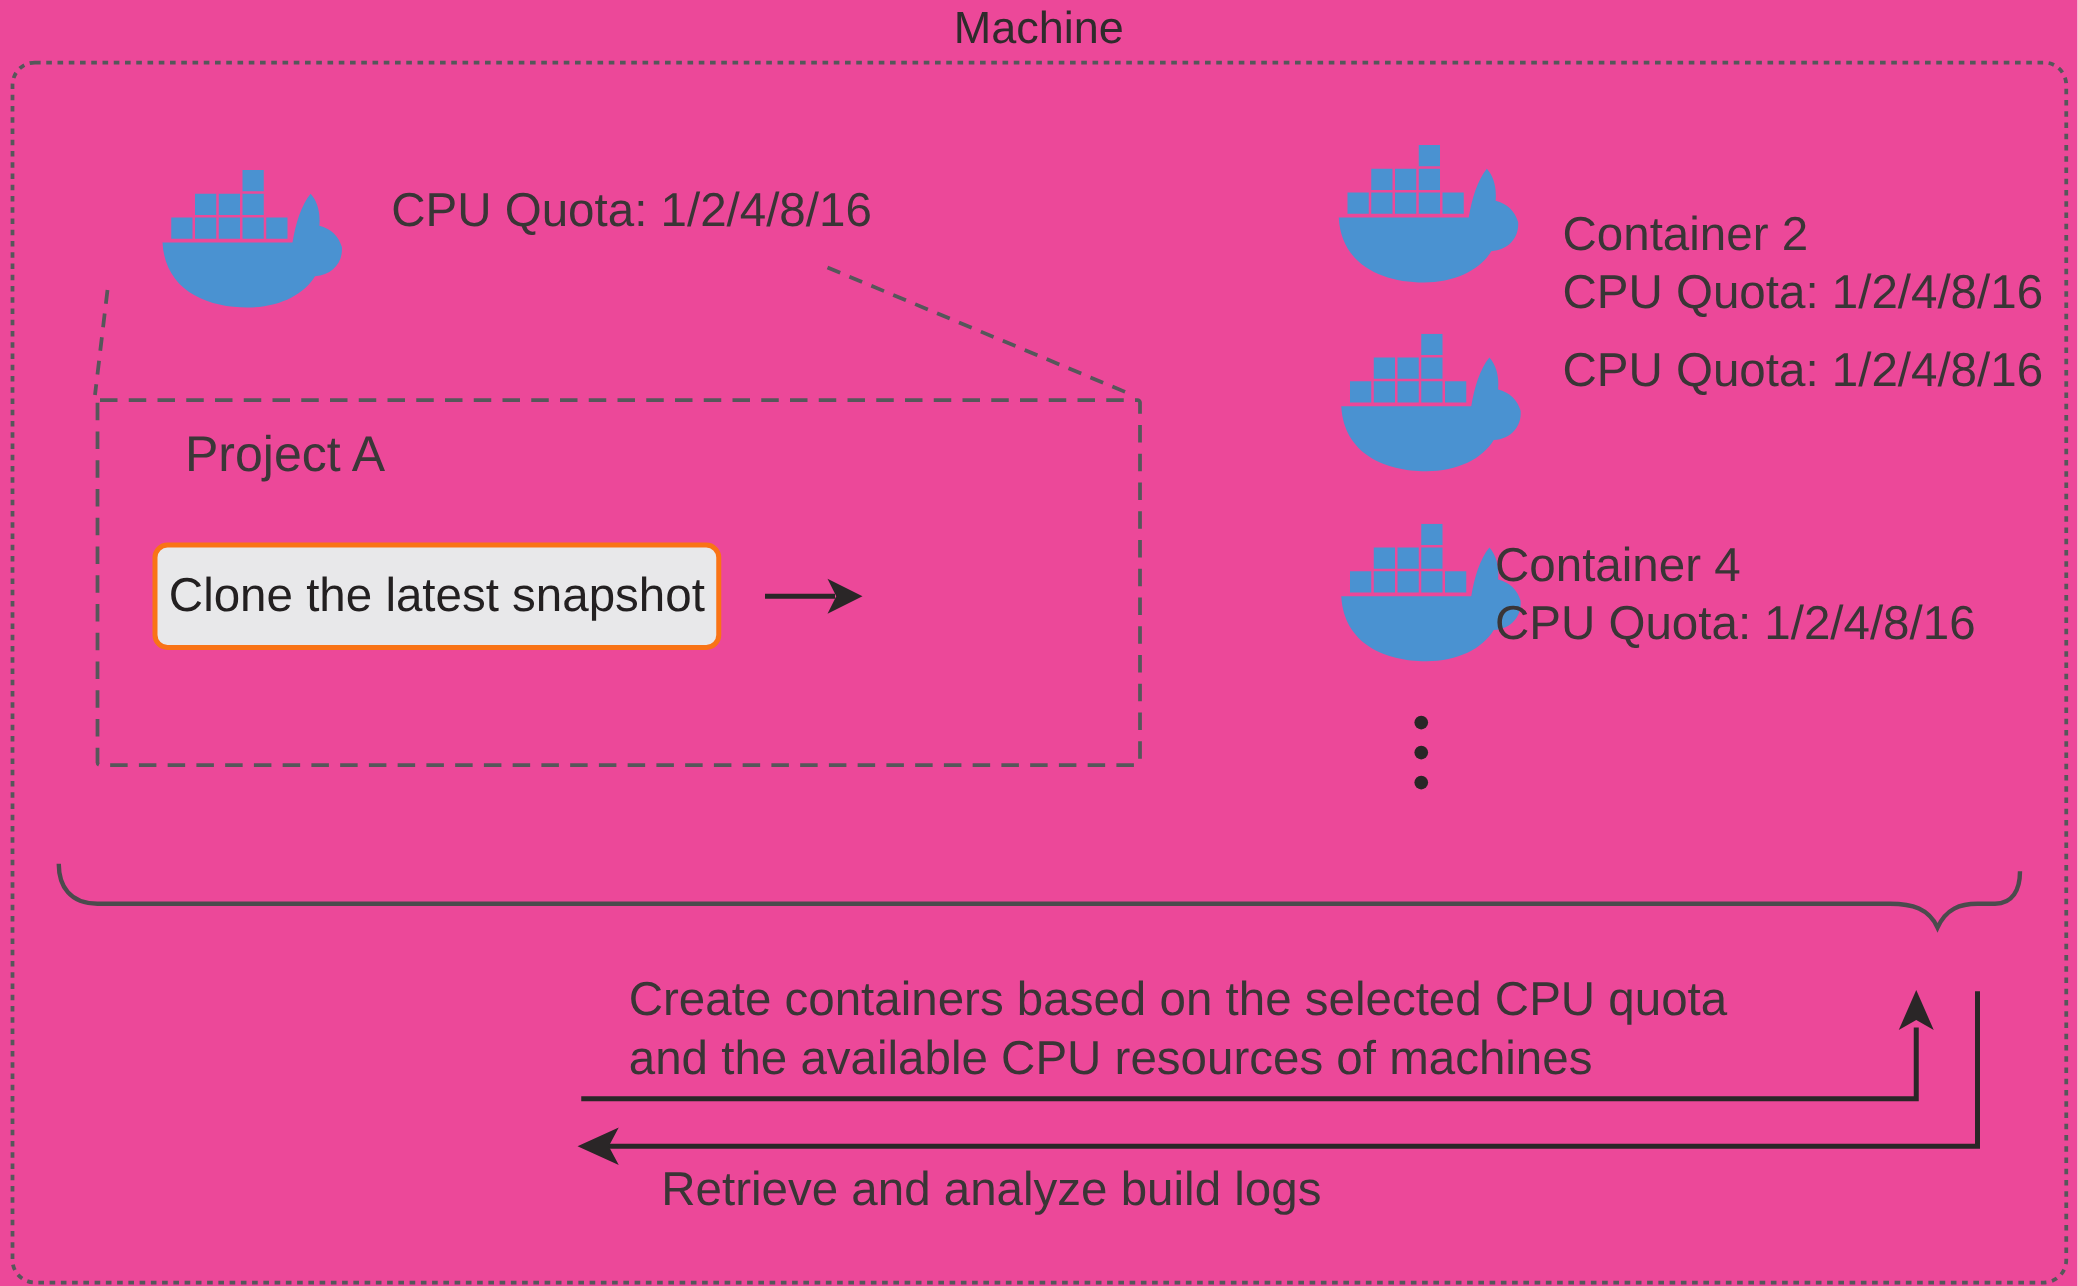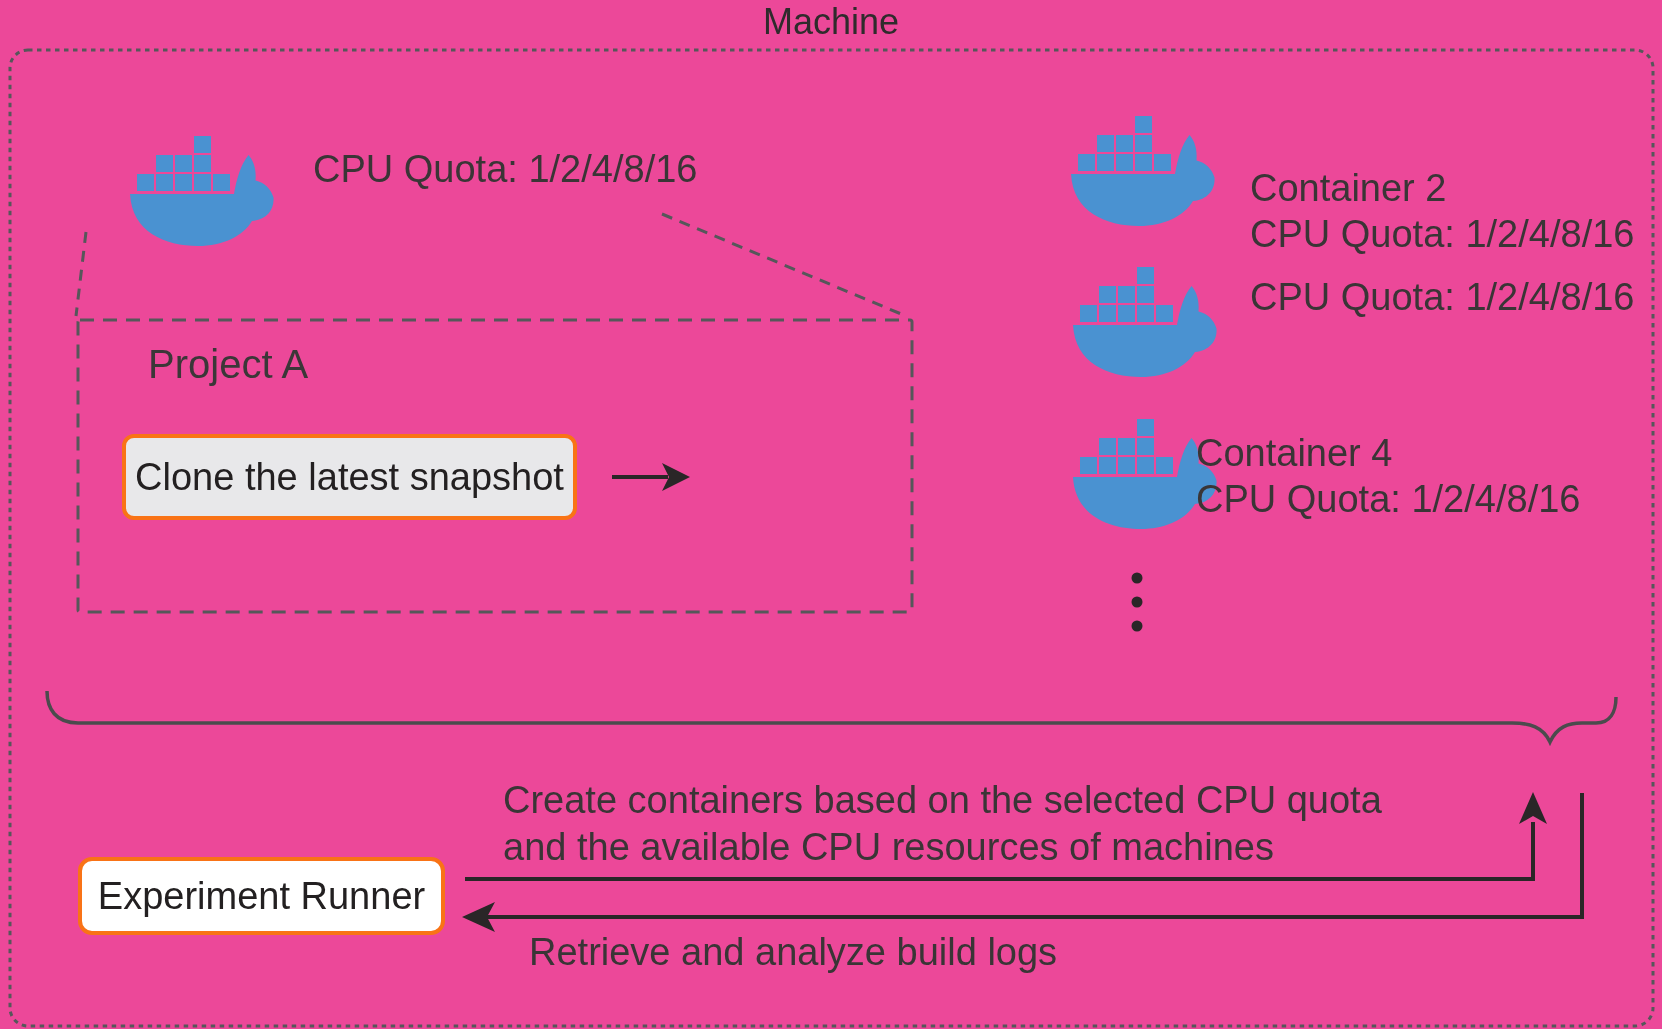--- a/index.html
+++ b/index.html
@@ -162,21 +162,18 @@
   <div class="abs node-box" style="left:122px;top:434px;width:455px;height:86px;">
     <span>Clone the latest snapshot</span>
   </div>
 
 
   <div class="abs flow-label" style="left:503px;top:777px;width:1000px;">
     <div>Create containers based on the selected CPU quota</div>
     <div>and the available CPU resources of machines</div>
   </div>
 
-  <div class="abs node-box runner-box" style="left:78px;top:857px;width:367px;height:78px;">
-    <span>Experiment Runner</span>
-  </div>
 
   <div class="abs flow-label" style="left:529px;top:929px;width:1000px;">
     <div>Retrieve and analyze build logs</div>
   </div>
 
 </div>
 
 </body></html>

